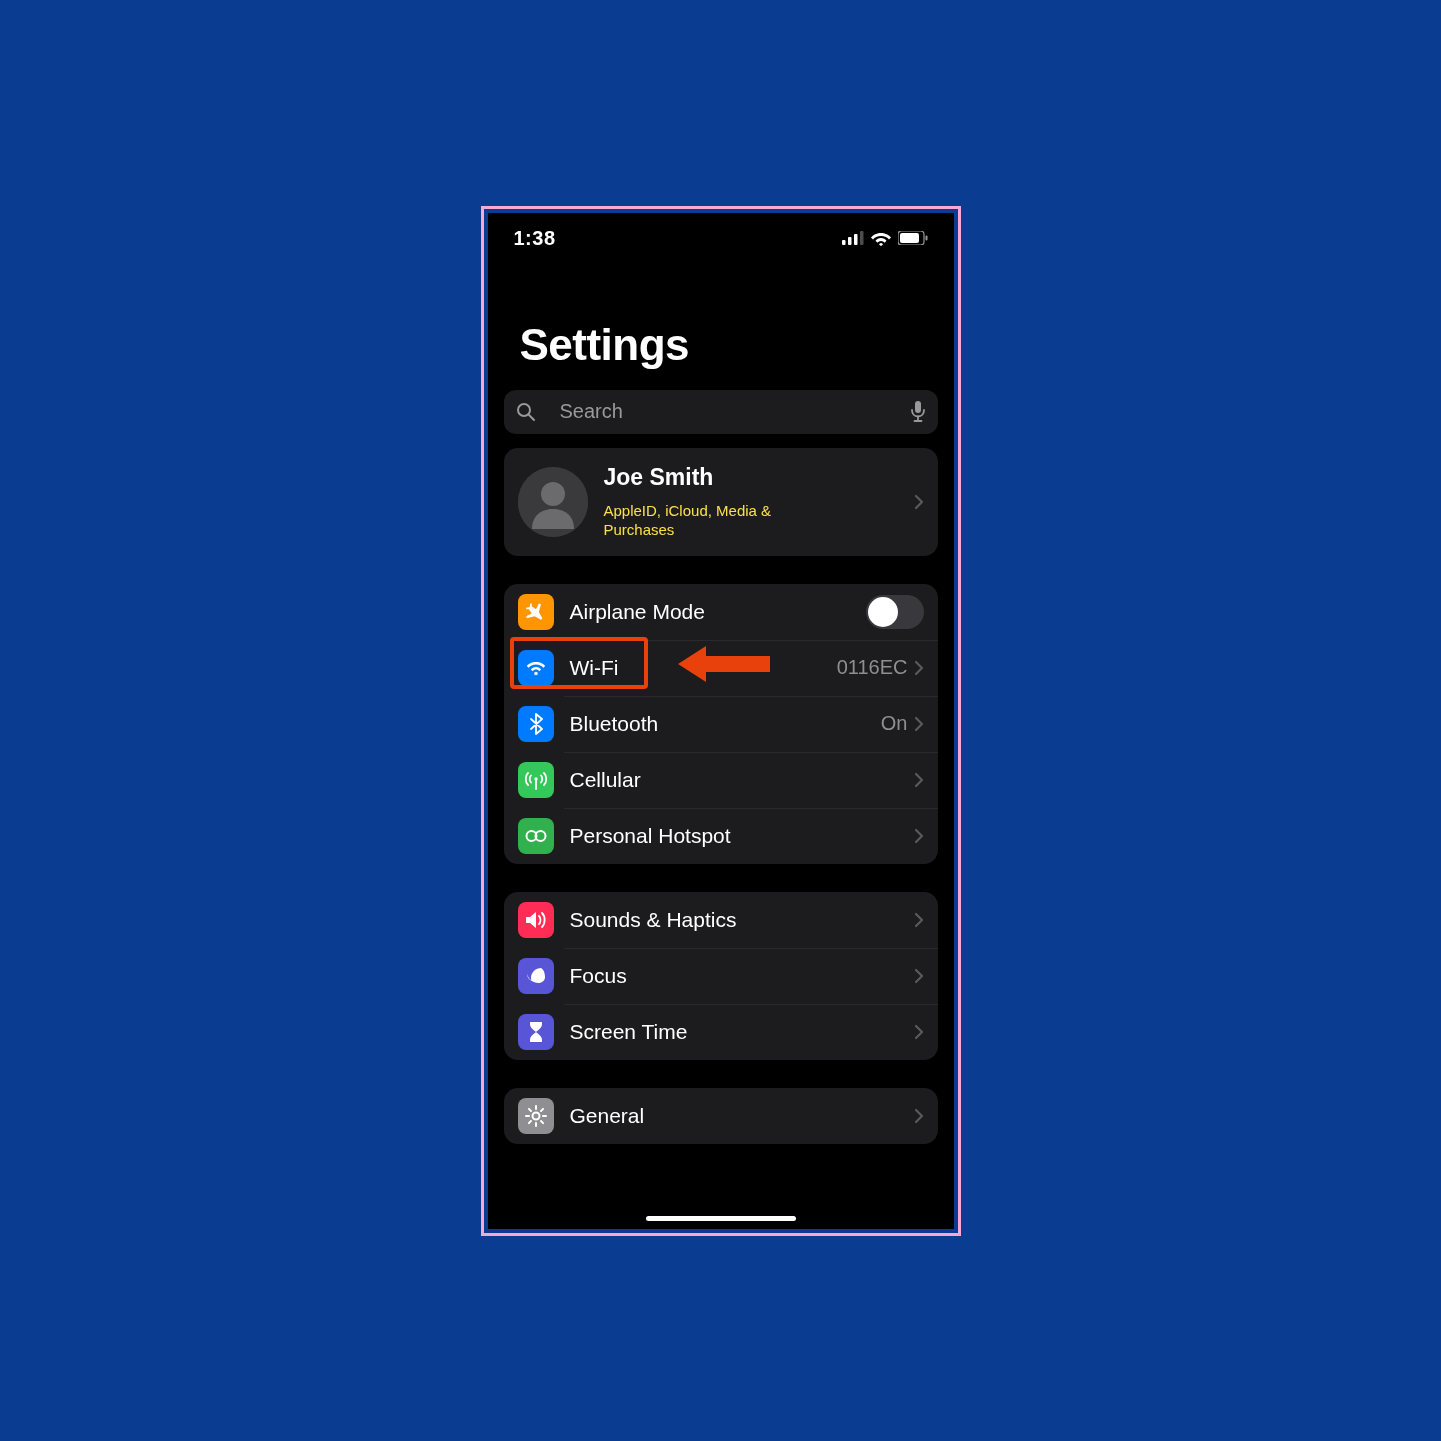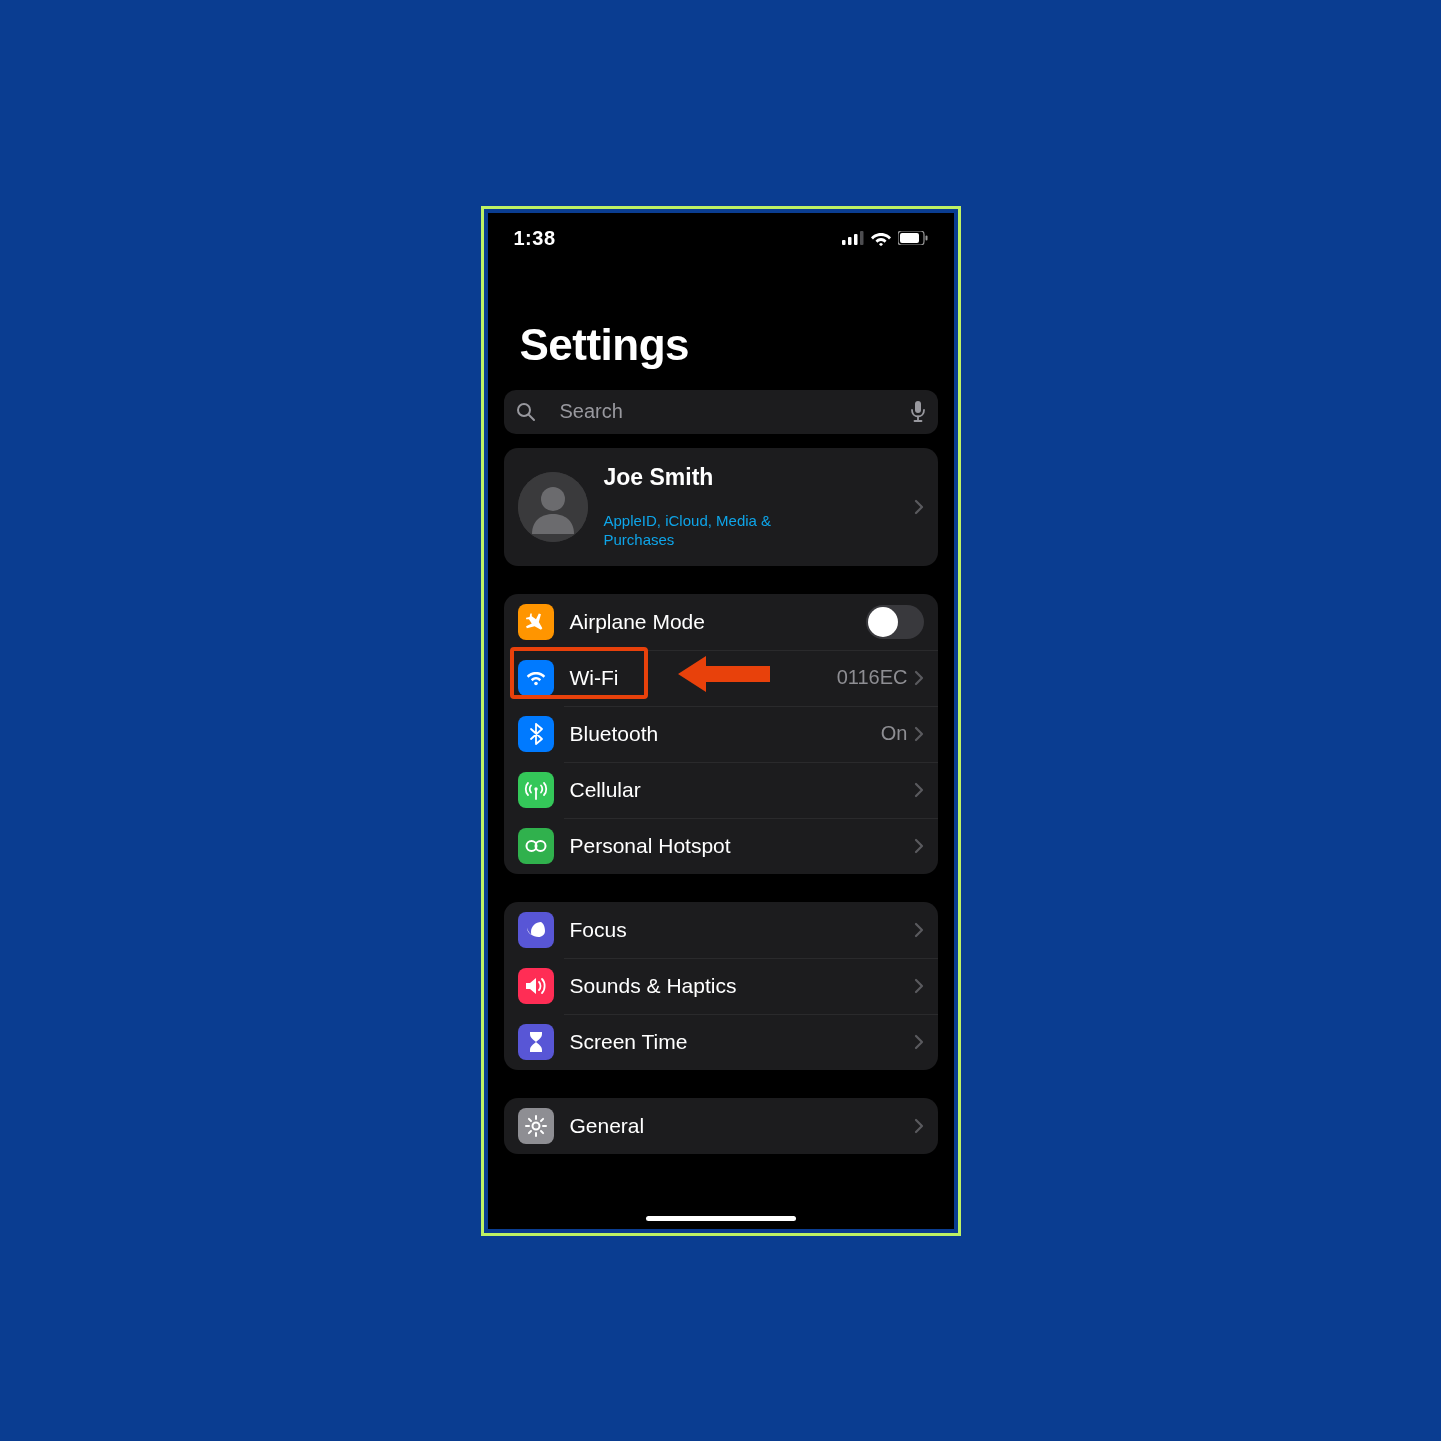--- a/index.html
+++ b/index.html
@@ -9,21 +9,21 @@
     background: #0a3d91;
     display: flex;
     align-items: center;
     justify-content: center;
     font-family: -apple-system, "Helvetica Neue", Helvetica, Arial, sans-serif;
     overflow: hidden;
   }
   .frame {
     width: 480px;
     height: 1030px;
-    border: 3px solid #bef264;
+    border: 3px solid #f9a8d4;
     padding: 4px;
   }
   .phone {
     width: 100%;
     height: 100%;
     background: #000;
     color: #fff;
     position: relative;
     overflow: hidden;
   }
@@ -107,23 +107,23 @@
   .profile-text {
     margin-left: 16px;
     flex: 1;
   }
   .profile-name {
     font-size: 23px;
     font-weight: 700;
   }
   .profile-sub {
     font-size: 15px;
-    color: #0ea5e9;
+    color: #fde047;
     line-height: 1.3;
-    margin-top: 20px;
+    margin-top: 10px;
     max-width: 190px;
   }
   .row-icon {
     width: 36px;
     height: 36px;
     border-radius: 8px;
     display: flex;
     align-items: center;
     justify-content: center;
     flex-shrink: 0;
@@ -329,45 +329,45 @@
 
     <div class="highlight-box" style="top:53px; left:6px; width:138px; height:52px;"></div>
     <svg class="arrow-annotation" style="top:58px; left:174px;" width="92" height="44" viewBox="0 0 92 44">
       <path d="M0 22 L28 4 L28 14 L92 14 L92 30 L28 30 L28 40 Z" fill="#e8410b"></path>
     </svg>
   </div>
 
   <div class="group">
 
     <div class="row">
-      <div class="row-icon ic-indigo">
-        <svg width="22" height="22" viewBox="0 0 22 22">
-              <path d="M16 3 C11 3 6 7 6 13 C6 14 6.2 15 6.5 16 C3.5 14.5 2 11.5 2 8.5 C3 14 8 18 13.5 18 C17 18 20 15.5 20 12 C20 7 18 4 16 3 Z" fill="#fff"></path>
-            </svg>
-      </div>
-      <span class="row-label">Focus</span>
-      <svg class="chevron" width="10" height="16" viewBox="0 0 10 16">
-            <path d="M2 2 L8 8 L2 14" stroke="#5a5a5e" stroke-width="2.2" fill="none" stroke-linecap="round" stroke-linejoin="round"></path>
-          </svg>
-    </div>
-
-    <div class="row">
       <div class="row-icon ic-pink">
         <svg width="24" height="20" viewBox="0 0 24 20">
               <path d="M2 7 L6 7 L12 2 L12 18 L6 13 L2 13 Z" fill="#fff"></path>
               <path d="M15 6 C17 8 17 12 15 14 M18 3 C21.5 6.5 21.5 13.5 18 17" stroke="#fff" stroke-width="1.8" fill="none" stroke-linecap="round"></path>
             </svg>
       </div>
       <span class="row-label">Sounds &amp; Haptics</span>
       <svg class="chevron" width="10" height="16" viewBox="0 0 10 16">
             <path d="M2 2 L8 8 L2 14" stroke="#5a5a5e" stroke-width="2.2" fill="none" stroke-linecap="round" stroke-linejoin="round"></path>
           </svg>
     </div>
 
     <div class="row">
+      <div class="row-icon ic-indigo">
+        <svg width="22" height="22" viewBox="0 0 22 22">
+              <path d="M16 3 C11 3 6 7 6 13 C6 14 6.2 15 6.5 16 C3.5 14.5 2 11.5 2 8.5 C3 14 8 18 13.5 18 C17 18 20 15.5 20 12 C20 7 18 4 16 3 Z" fill="#fff"></path>
+            </svg>
+      </div>
+      <span class="row-label">Focus</span>
+      <svg class="chevron" width="10" height="16" viewBox="0 0 10 16">
+            <path d="M2 2 L8 8 L2 14" stroke="#5a5a5e" stroke-width="2.2" fill="none" stroke-linecap="round" stroke-linejoin="round"></path>
+          </svg>
+    </div>
+
+    <div class="row">
       <div class="row-icon ic-indigo2">
         <svg width="18" height="24" viewBox="0 0 18 24">
               <path d="M3 2 L15 2 L15 4 C15 8 11 10 9 12 C11 14 15 16 15 20 L15 22 L3 22 L3 20 C3 16 7 14 9 12 C7 10 3 8 3 4 Z" fill="#fff"></path>
             </svg>
       </div>
       <span class="row-label">Screen Time</span>
       <svg class="chevron" width="10" height="16" viewBox="0 0 10 16">
             <path d="M2 2 L8 8 L2 14" stroke="#5a5a5e" stroke-width="2.2" fill="none" stroke-linecap="round" stroke-linejoin="round"></path>
           </svg>
     </div>

